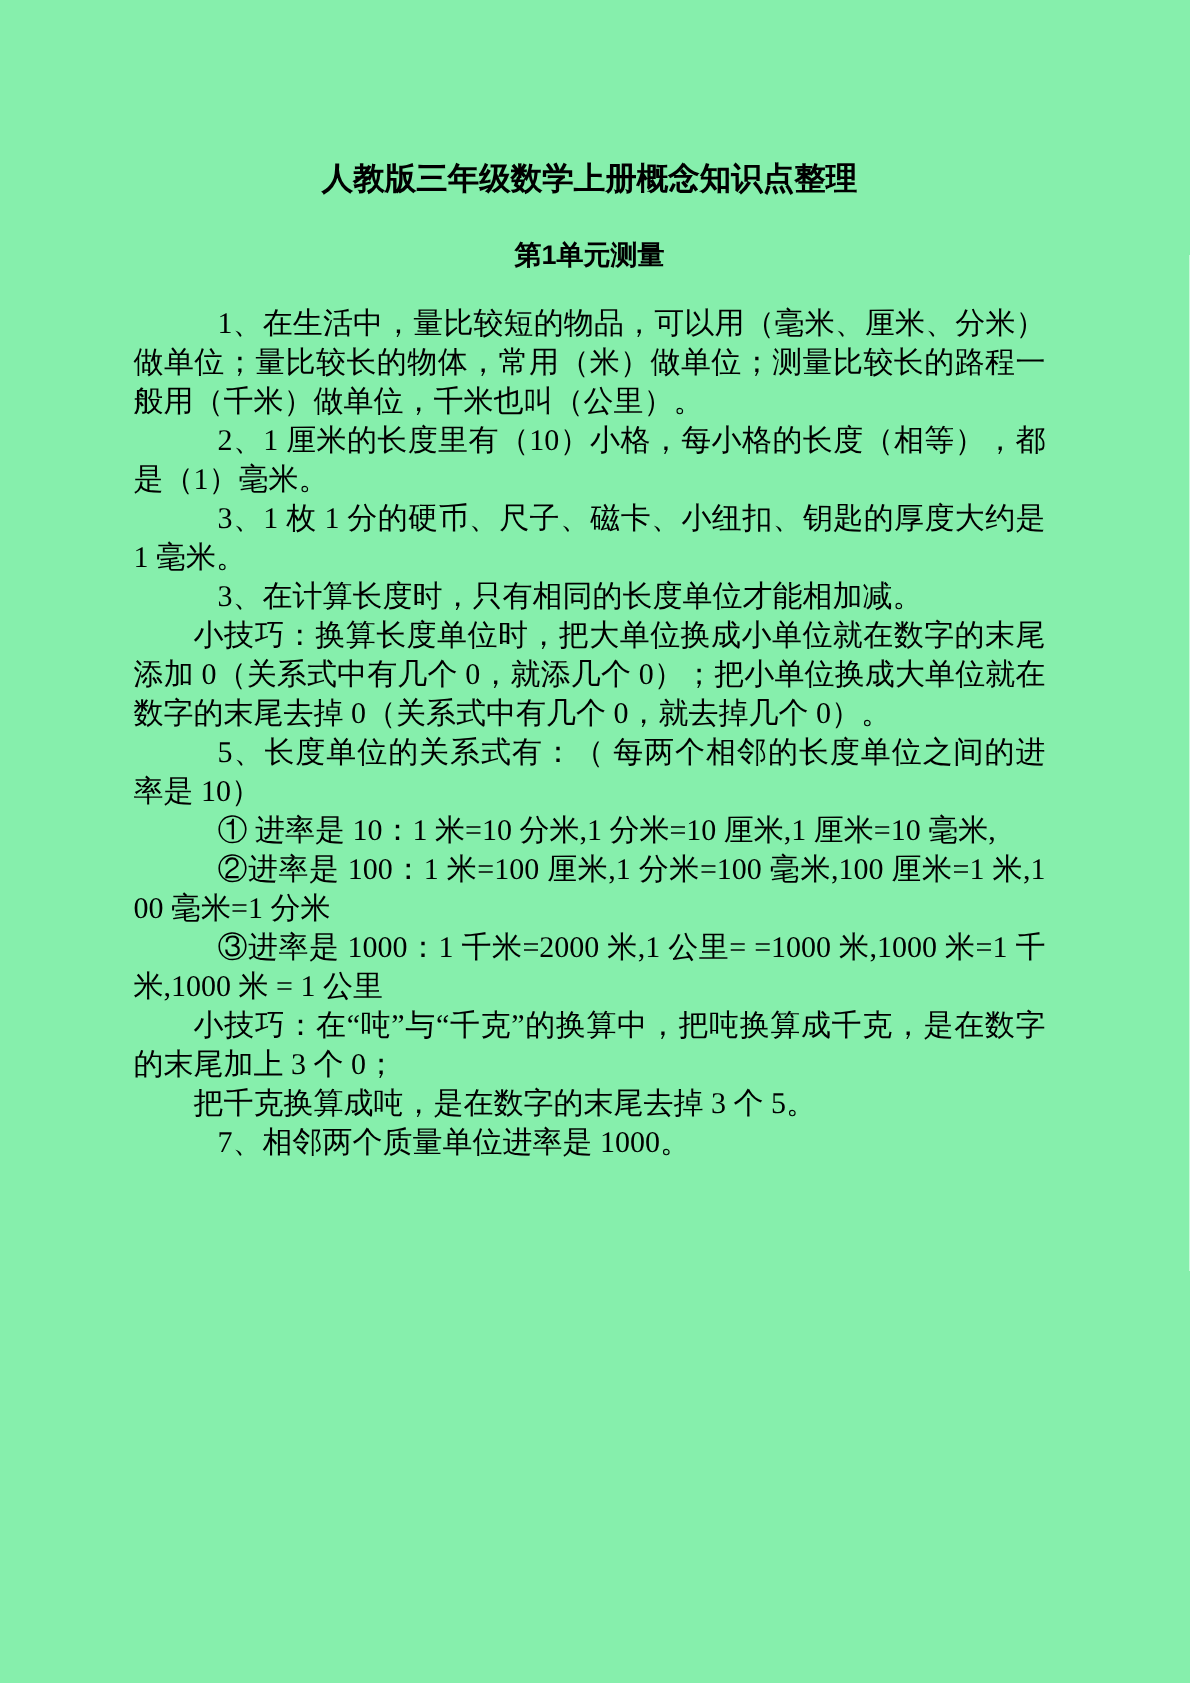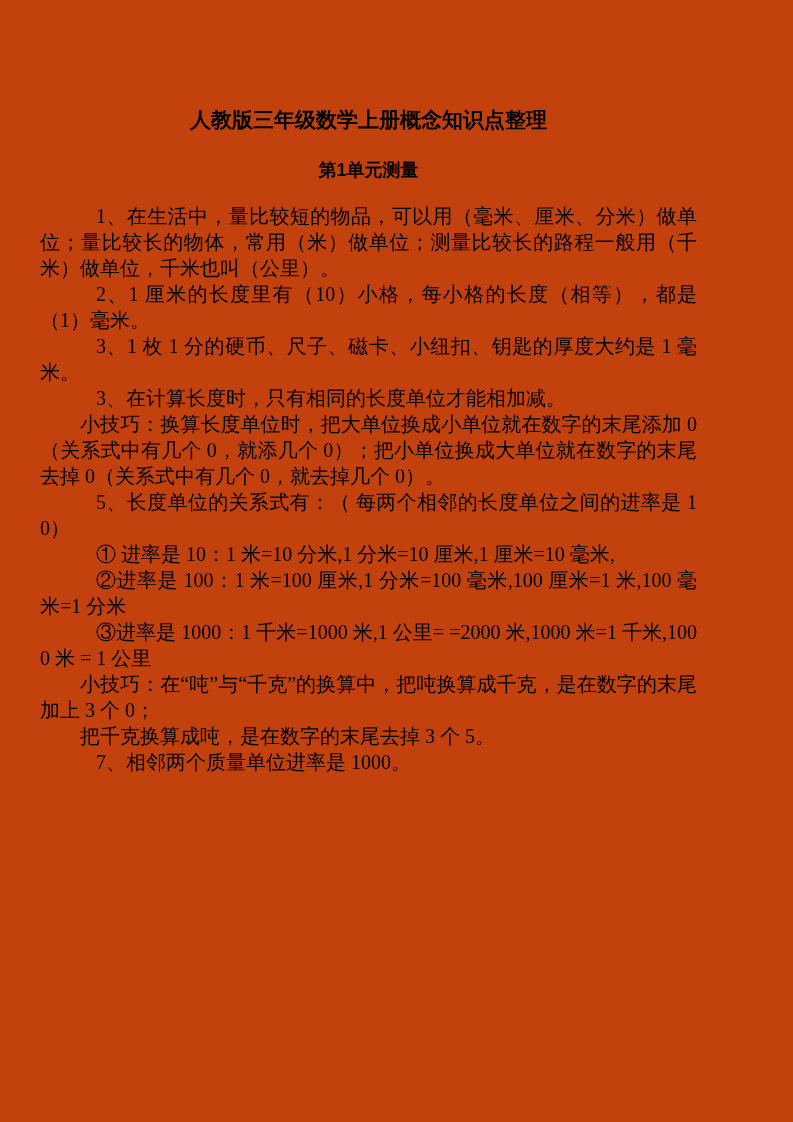--- a/index.html
+++ b/index.html
@@ -10,23 +10,23 @@
   body {
     width: 793px;
     height: 1122px;
     color: #000000;
     font-family: "Liberation Serif", "DejaVu Serif", serif;
   }
   .page {
     box-sizing: border-box;
     width: 793px;
     height: 1122px;
-    padding: 106px 96px 40px 40px;
+    padding: 106px 96px 40px 89px;
     overflow: hidden;
-    background: #c2410c;
+    background: #86efac;
   }
   .doc-title {
     margin: 0 0 26px 0;
     font-family: "Liberation Sans", "DejaVu Sans", sans-serif;
     font-size: 21px;
     font-weight: bold;
     text-align: center;
     line-height: 1.3;
   }
   .section-title {
@@ -58,18 +58,18 @@
 
   <div>
     <p class="para indent-num">1、在生活中，量比较短的物品，可以用（毫米、厘米、分米）做单位；量比较长的物体，常用（米）做单位；测量比较长的路程一般用（千米）做单位，千米也叫（公里）。</p>
     <p class="para indent-num gap">2、1 厘米的长度里有（10）小格，每小格的长度（相等），都是（1）毫米。</p>
     <p class="para indent-num gap">3、1 枚 1 分的硬币、尺子、磁卡、小纽扣、钥匙的厚度大约是 1 毫米。</p>
     <p class="para indent-num gap">3、在计算长度时，只有相同的长度单位才能相加减。</p>
     <p class="para indent-tip">小技巧：换算长度单位时，把大单位换成小单位就在数字的末尾添加 0（关系式中有几个 0，就添几个 0）；把小单位换成大单位就在数字的末尾去掉 0（关系式中有几个 0，就去掉几个 0）。</p>
     <p class="para indent-num gap">5、长度单位的关系式有：（ 每两个相邻的长度单位之间的进率是 10）</p>
     <p class="para indent-num rel">① 进率是 10：1 米=10 分米,1 分米=10 厘米,1 厘米=10 毫米,</p>
     <p class="para indent-num rel">②进率是 100：1 米=100 厘米,1 分米=100 毫米,100 厘米=1 米,100 毫米=1 分米</p>
-    <p class="para indent-num rel">③进率是 1000：1 千米=1000 米,1 公里= =2000 米,1000 米=1 千米,1000 米 = 1 公里</p>
+    <p class="para indent-num rel">③进率是 1000：1 千米=2000 米,1 公里= =1000 米,1000 米=1 千米,1000 米 = 1 公里</p>
     <p class="para indent-tip">小技巧：在“吨”与“千克”的换算中，把吨换算成千克，是在数字的末尾加上 3 个 0；</p>
     <p class="para indent-tip">把千克换算成吨，是在数字的末尾去掉 3 个 5。</p>
     <p class="para indent-num gap">7、相邻两个质量单位进率是 1000。</p>
   </div>
 </div>
 
 </body></html>

